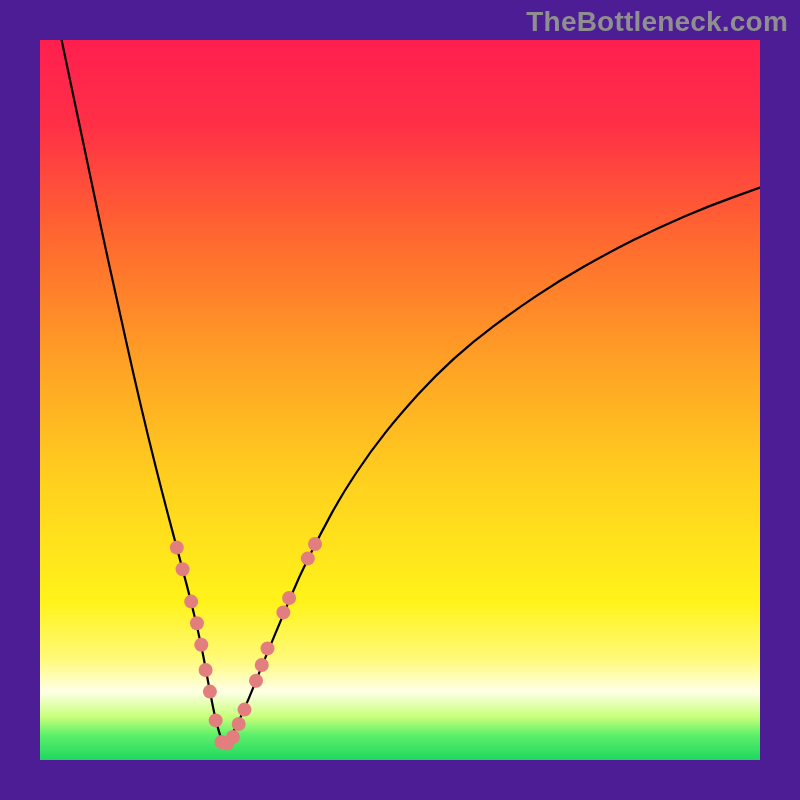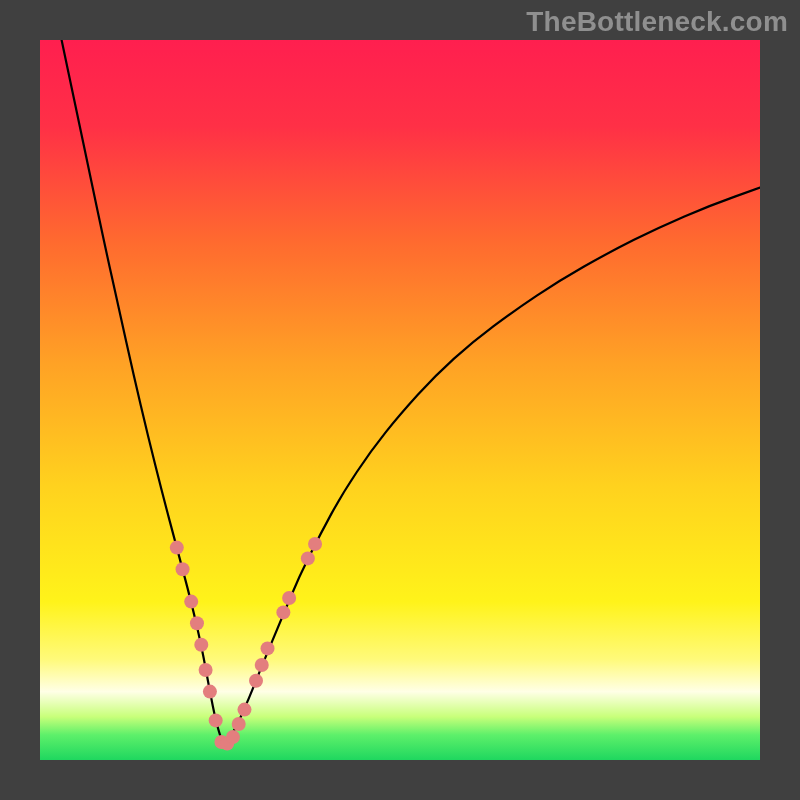--- a/index.html
+++ b/index.html
@@ -7,21 +7,21 @@
     padding: 0;
     width: 800px;
     height: 800px;
     background: #000;
     overflow: hidden;
   }
   .frame {
     position: relative;
     width: 800px;
     height: 800px;
-    background: #404040;
+    background: #4c1d95;
   }
   .plot-area {
     position: absolute;
     left: 40px;
     top: 40px;
     width: 720px;
     height: 720px;
     overflow: hidden;
   }
   .gradient {

